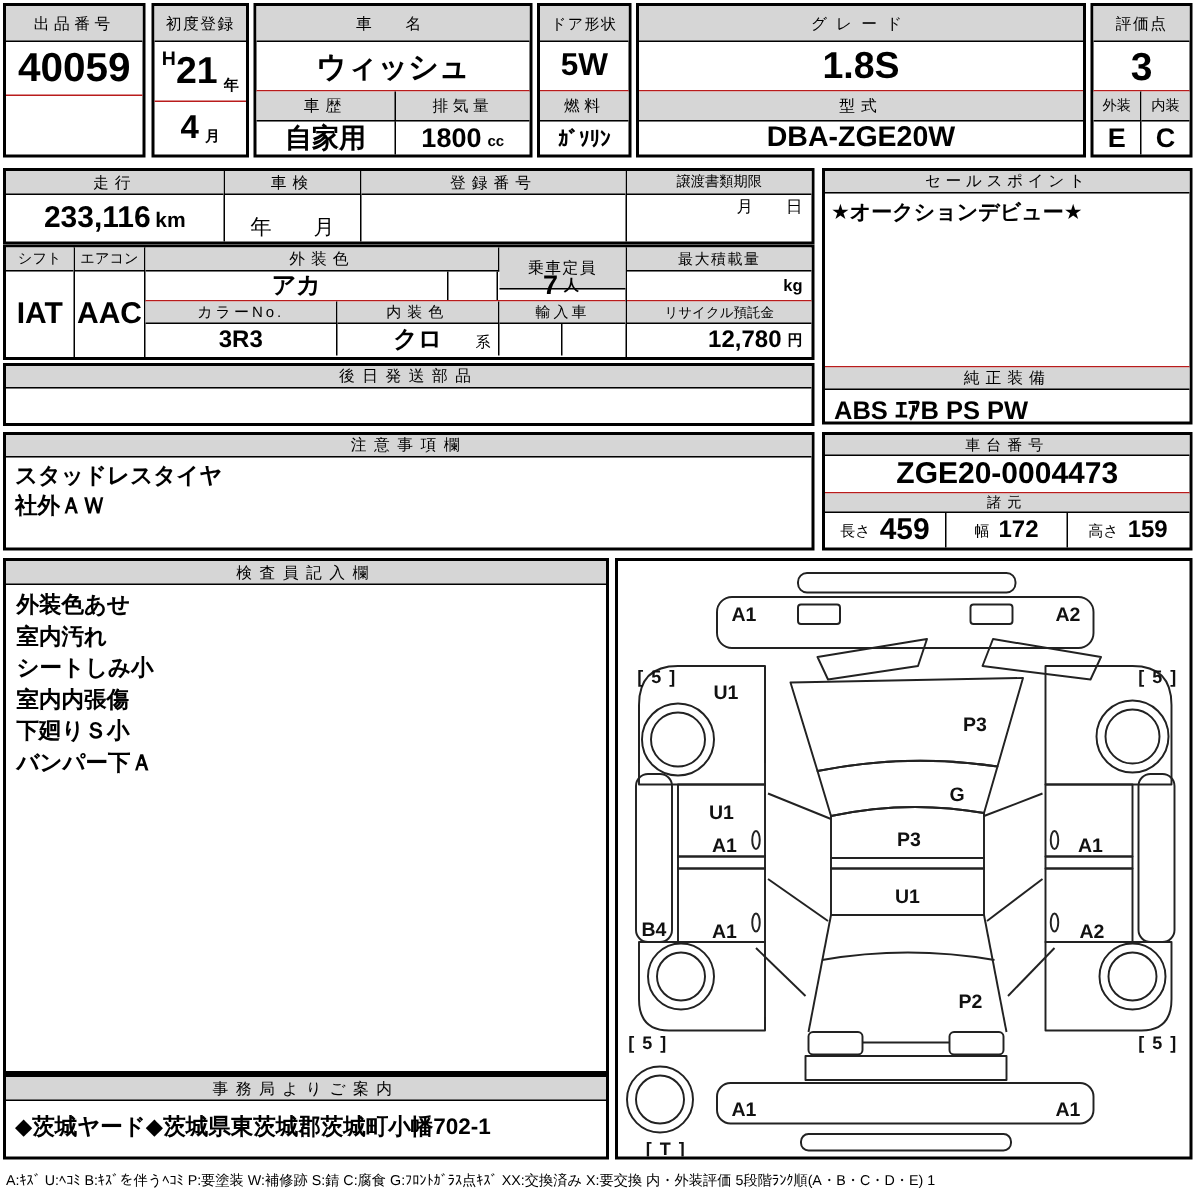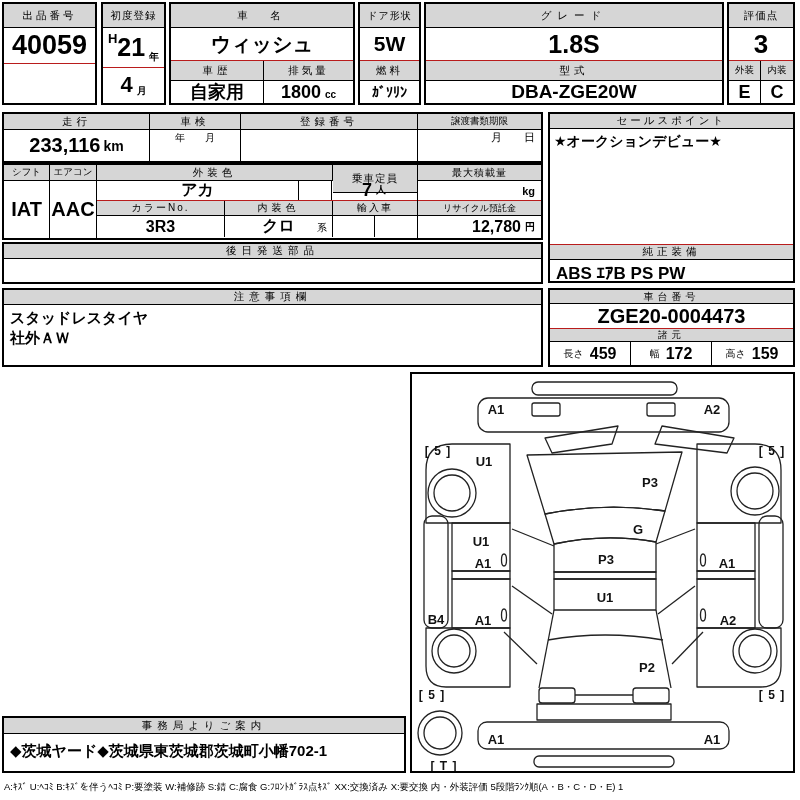--- a/index.html
+++ b/index.html
@@ -90,21 +90,21 @@
     <div class="row" style="height:100%">
       <div class="col br" style="width:146px">
         <div class="hd" style="height:16px;letter-spacing:4px">走行</div>
         <div class="val" style="flex:1;font-size:20px">
           <span>233,116</span>
           <span style="font-size:14px;font-weight:700;margin-left:3px">km</span>
         </div>
       </div>
       <div class="col br" style="width:91px">
         <div class="hd" style="height:16px;letter-spacing:4px">車検</div>
-        <div class="val" style="flex:1;font-size:10px;font-weight:400;align-items:flex-end;padding-bottom:16px">年　　月</div>
+        <div class="val" style="flex:1;font-size:14px;font-weight:400;align-items:flex-end;padding-bottom:0">年　　月</div>
       </div>
       <div class="col br" style="width:177px">
         <div class="hd" style="height:16px;letter-spacing:4px">登録番号</div>
         <div class="val" style="flex:1"></div>
       </div>
       <div class="col" style="width:123px">
         <div class="hd" style="height:16px;letter-spacing:0;font-size:9.5px">譲渡書類期限</div>
         <div class="val right" style="flex:1;font-size:11px;font-weight:400;align-items:flex-end;padding-bottom:16px">月　　日</div>
       </div>
     </div>
@@ -180,33 +180,44 @@
     <div class="val left" style="height:27px;font-size:17px">ABS ｴｱB PS PW</div>
   </div>
 
   <div class="box" style="left:548px;top:288px;width:247px;height:79px">
     <div class="hd" style="height:14px;letter-spacing:4px;font-size:10px">車台番号</div>
     <div class="val bb" style="height:25px;font-size:20px">ZGE20-0004473</div>
     <div class="hd" style="height:13px;letter-spacing:4px;font-size:9.5px">諸元</div>
     <div class="row" style="height:23px">
       <div class="val br" style="width:81px">
         <span style="font-size:10px;font-weight:400;margin-right:6px">長さ</span>
-        <span style="font-size:16px">459</span>
+        <span style="font-size:20px">459</span>
       </div>
       <div class="val br" style="width:81px">
         <span style="font-size:10px;font-weight:400;margin-right:6px">幅</span>
         <span style="font-size:16px">172</span>
       </div>
       <div class="val" style="width:80px">
         <span style="font-size:10px;font-weight:400;margin-right:6px">高さ</span>
         <span style="font-size:16px">159</span>
       </div>
     </div>
   </div>
 
+  <div class="box" style="left:2px;top:372px;width:404px;height:344px">
+    <div class="hd" style="height:16px;letter-spacing:5px">検査員記入欄</div>
+    <div style="padding:3px 7px;font-weight:700;font-size:15px;line-height:21px">
+      <div>外装色あせ</div>
+      <div>室内汚れ</div>
+      <div>シートしみ小</div>
+      <div>室内内張傷</div>
+      <div>下廻りＳ小</div>
+      <div>バンパー下Ａ</div>
+    </div>
+  </div>
 
   <div class="box" style="left:2px;top:716px;width:404px;height:57px">
     <div class="hd" style="height:16px;letter-spacing:5px">事務局よりご案内</div>
     <div class="val left" style="height:35px;font-size:15px">◆茨城ヤード◆茨城県東茨城郡茨城町小幡702-1</div>
   </div>
 
   <div class="box" style="left:410px;top:372px;width:385px;height:401px">
     <svg viewBox="0 0 381 397" width="381" height="397">
       <g class="ln">
 

